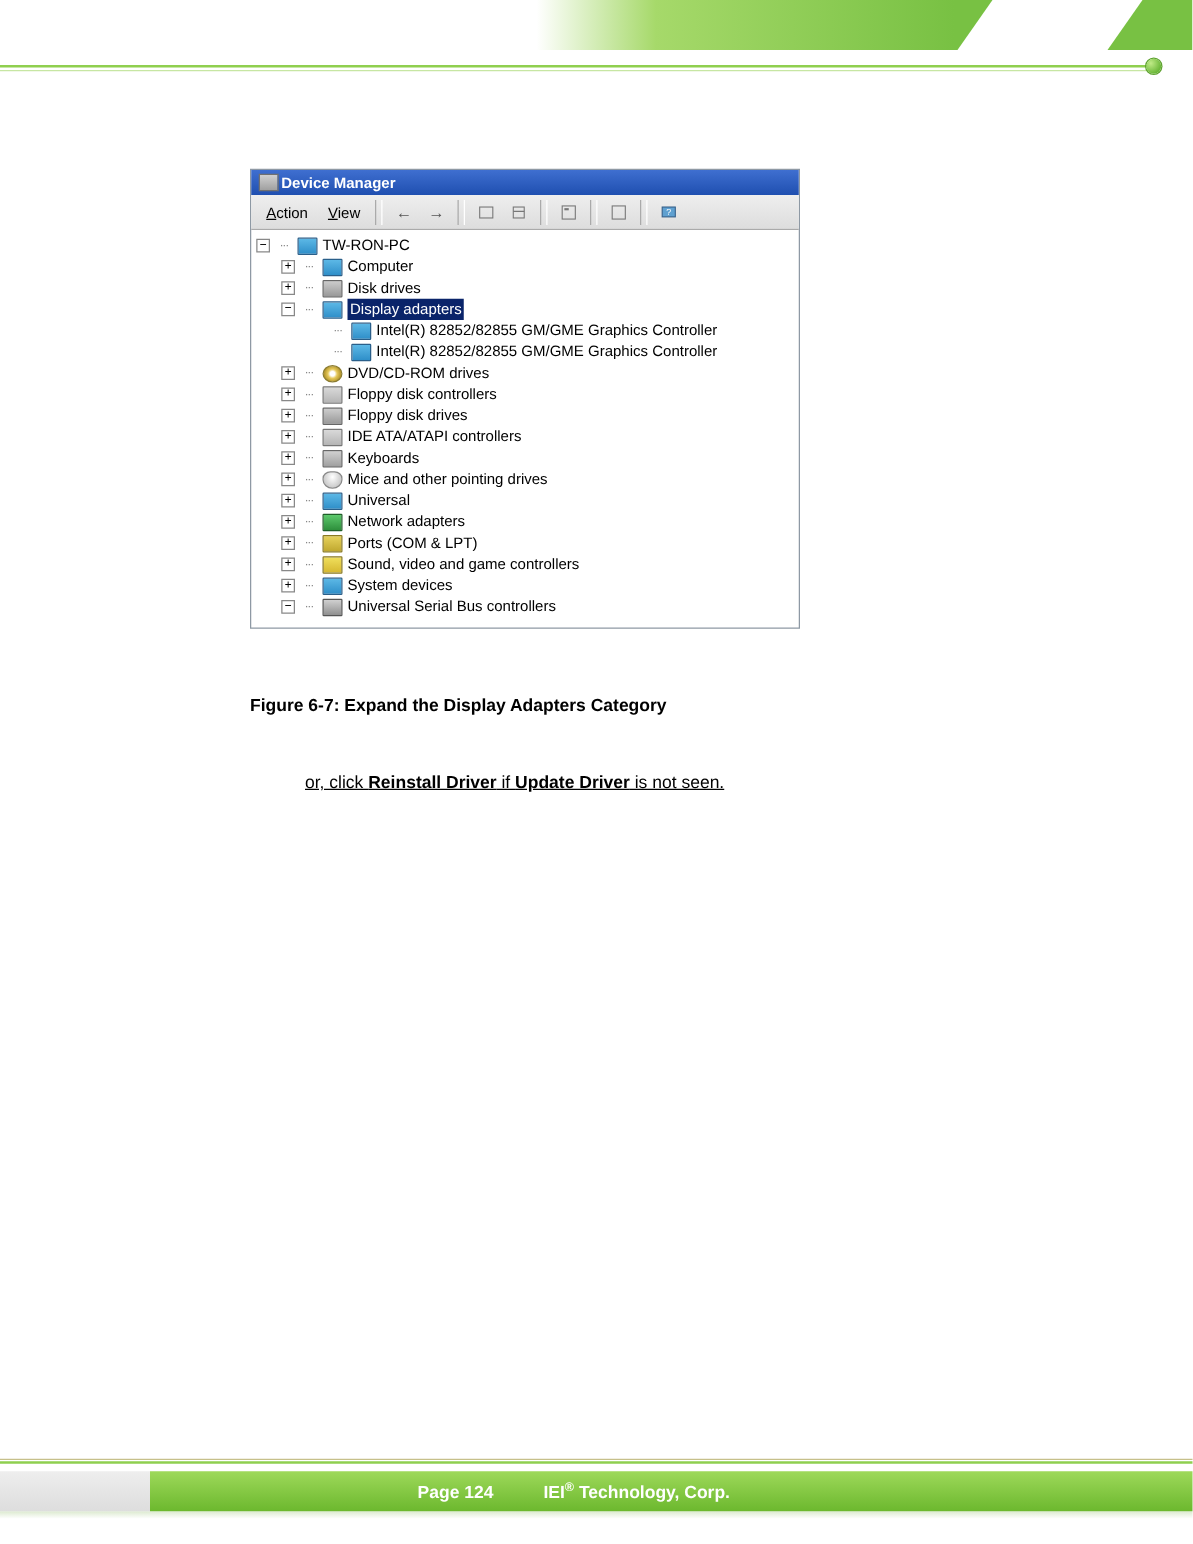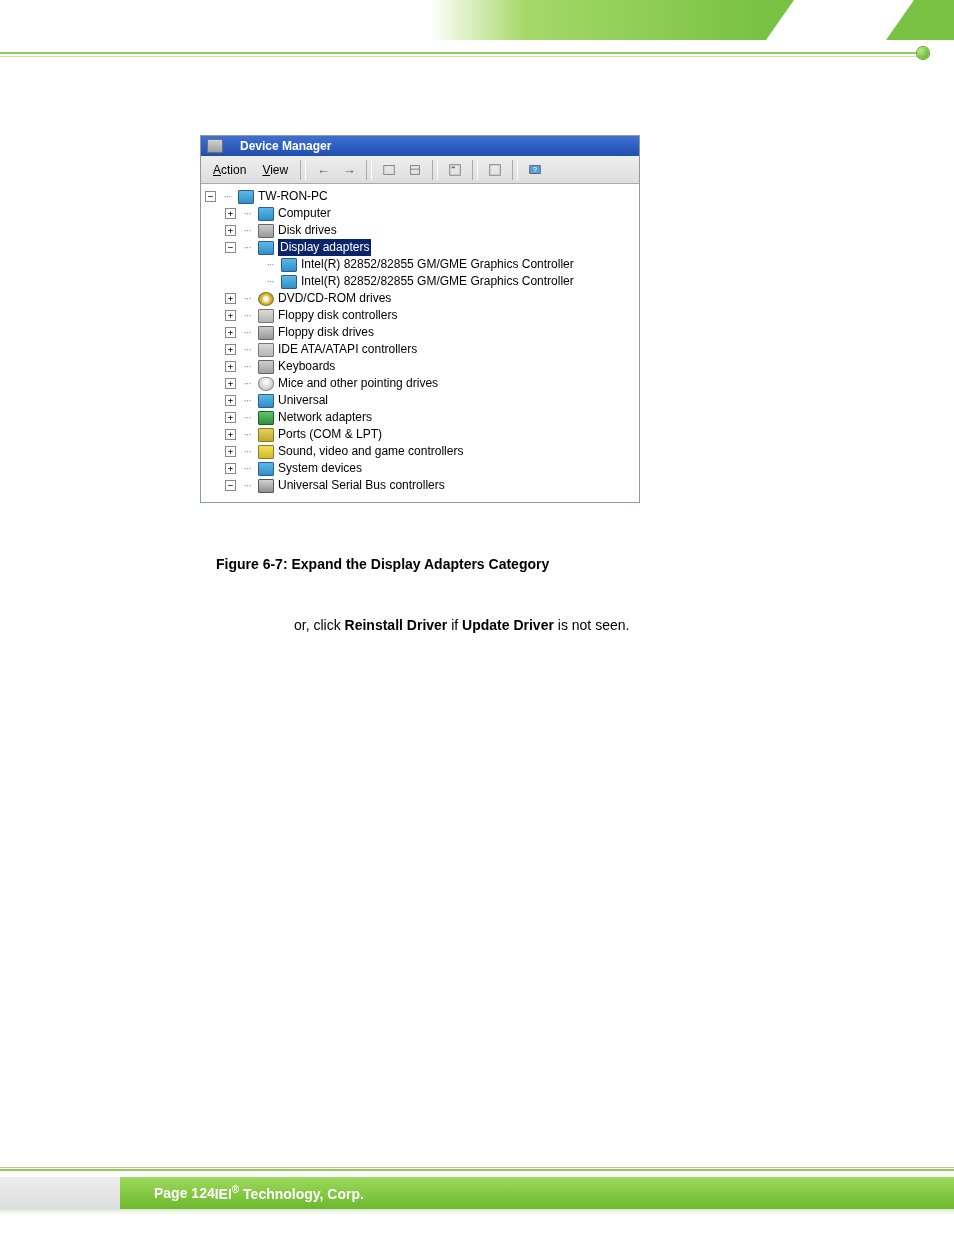--- a/index.html
+++ b/index.html
@@ -59,21 +59,21 @@
     font-size: 12px;
     background: #fff;
   }
   .title-bar {
     background: linear-gradient(to bottom, #3f6fd0, #1f4fb0);
     color: #fff;
     font-weight: bold;
     padding: 3px 6px;
     display: flex;
     align-items: center;
-    gap: 17px;
+    gap: 2px;
   }
   .title-bar .ticon {
     width: 16px; height: 14px;
     background: linear-gradient(#d0d0d0,#a0a0a0);
     border: 1px solid #707070;
     position: relative;
   }
   .toolbar {
     background: linear-gradient(to bottom, #eee, #ddd);
     border-bottom: 1px solid #aaa;
@@ -185,41 +185,42 @@
   .sel {
     background: #0a246a;
     color: #fff;
     padding: 0 2px;
   }
 
   
   .caption {
     position: absolute;
     top: 556px;
-    left: 216px;
+    left: 200px;
     font-weight: bold;
     font-size: 14px;
   }
   .body-text {
     position: absolute;
     top: 600px;
     left: 190px;
     right: 110px;
     font-size: 14px;
     line-height: 1.9;
   }
   .step-label {
     color: #3a8f2a;
     font-weight: bold;
     display:inline-block;
     width: 62px;
   }
   .body-text .line2 {
-    margin-left: 104px;
+    margin-left: 54px;
     margin-top: 12px;
+    text-decoration: underline;
   }
 
   
   .footer {
     position: absolute;
     left: 0; right: 0; bottom: 20px;
   }
   .footer .hr1 {
     height: 1px; background: #c6c08a; margin-bottom: 1px;
   }
@@ -234,25 +235,26 @@
   .footer-blank {
     width: 120px; height: 100%;
     background: linear-gradient(to bottom,#eee,#ddd);
   }
   .footer-green {
     flex: 1;
     height: 100%;
     background: linear-gradient(to bottom, #9ed95a, #6cb82e);
     display: flex;
     align-items: center;
-    justify-content: flex-start;
-    padding: 0 160px 0 34px;
+    justify-content: center;
+    padding: 0 160px 0 4px;
     color: #fff;
     font-weight: bold;
     font-size: 14px;
+    gap: 40px;
   }
   .footer-green .corp sup { font-size: 10px; vertical-align: super; }
   .footer-tail {
     height: 6px;
     background: linear-gradient(to bottom, #dcead0, #fff);
   }
 </style>
 </head>
 <body>
 

